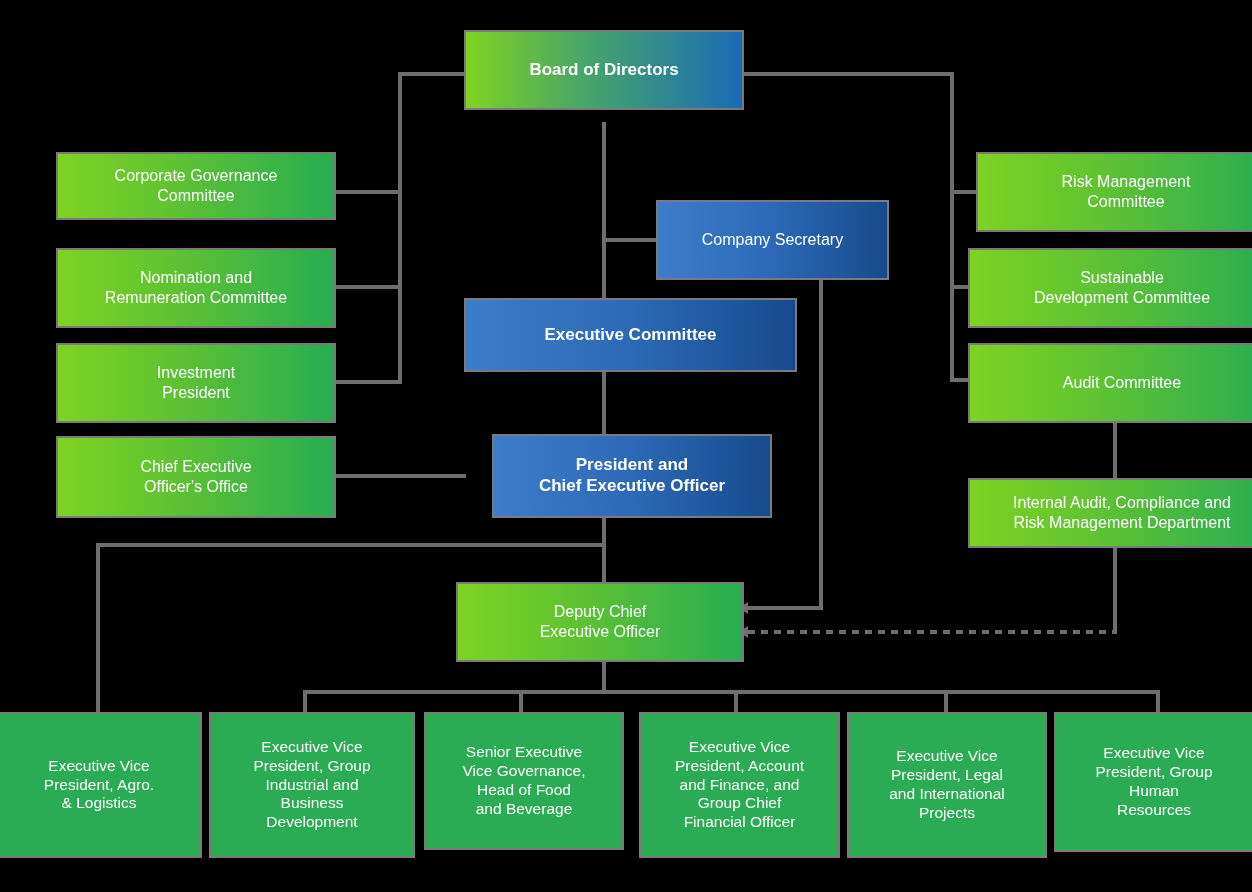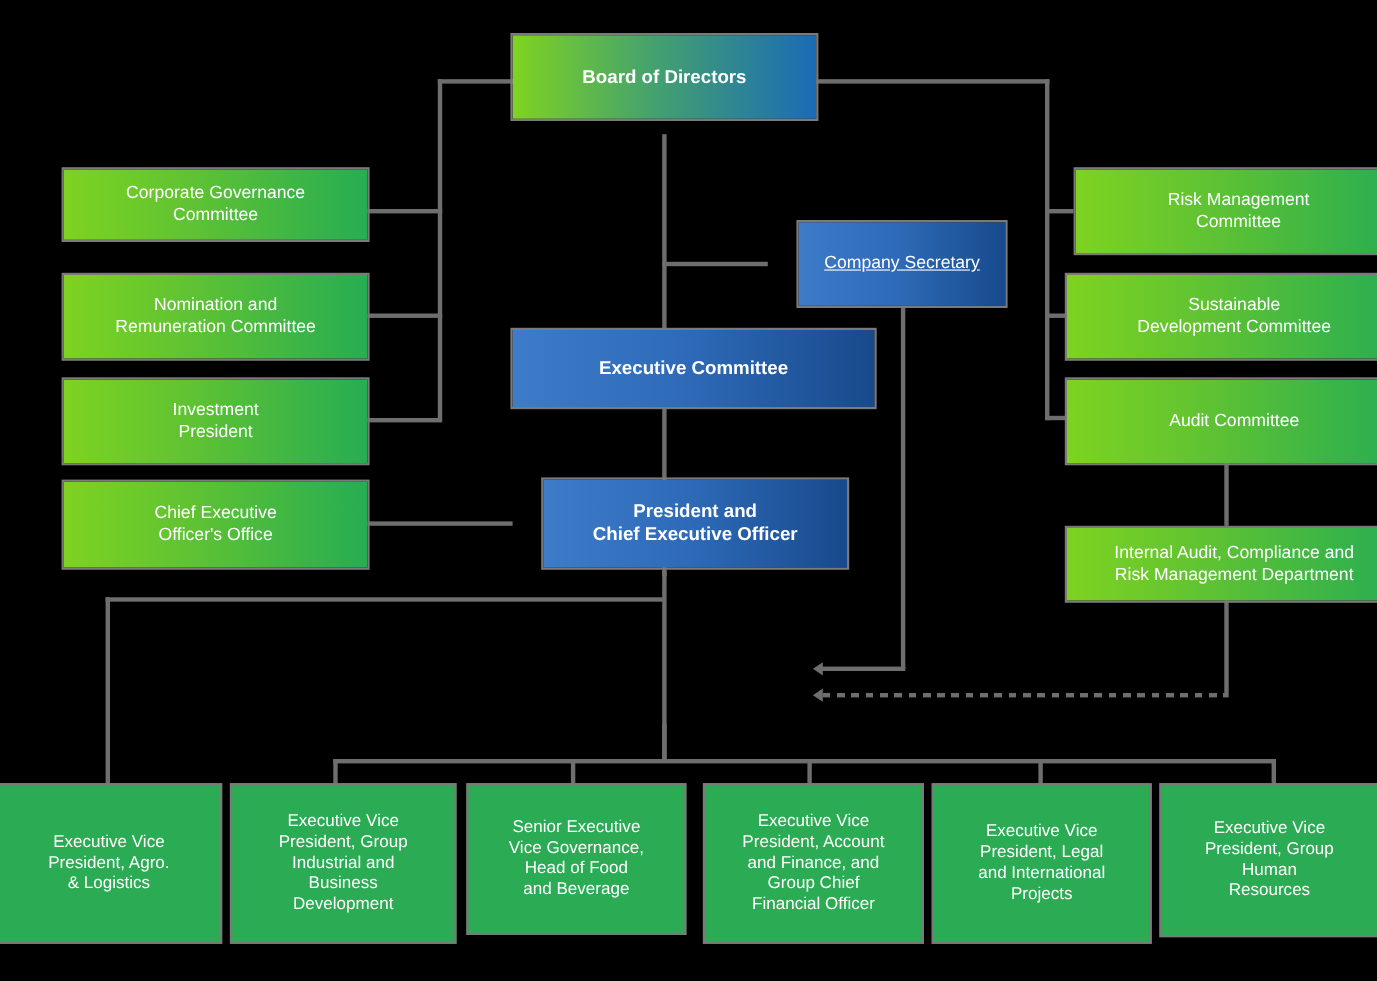--- a/index.html
+++ b/index.html
@@ -111,27 +111,29 @@
 
   <div class="line" style="left:303px; top:690px; width:857px; height:4px;"></div>
   <div class="line" style="left:303px; top:690px; width:4px; height:24px;"></div>
   <div class="line" style="left:519px; top:690px; width:4px; height:24px;"></div>
   <div class="line" style="left:734px; top:690px; width:4px; height:24px;"></div>
   <div class="line" style="left:944px; top:690px; width:4px; height:24px;"></div>
   <div class="line" style="left:1156px; top:690px; width:4px; height:24px;"></div>
 
   <div class="node g-greenblue lbl-lg" style="left:464px; top:30px; width:280px; height:80px;">Board of Directors</div>
 
-  <div class="node g-blue lbl-md" style="left:724px; top:200px; width:192px; height:80px;text-decoration:underline;">Company Secretary</div>
+  <div class="node g-blue lbl-md" style="left:656px; top:200px; width:233px; height:80px;">Company Secretary</div>
 
   <div class="node g-blue lbl-lg" style="left:464px; top:298px; width:333px; height:74px;">Executive Committee</div>
 
   <div class="node g-blue lbl-lg" style="left:492px; top:434px; width:280px; height:84px;">President and
 Chief Executive Officer</div>
 
+  <div class="node g-green lbl-md" style="left:456px; top:582px; width:288px; height:80px;">Deputy Chief
+Executive Officer</div>
 
   <div class="node g-green lbl-md" style="left:56px; top:152px; width:280px; height:68px;">Corporate Governance
 Committee</div>
   <div class="node g-green lbl-md" style="left:56px; top:248px; width:280px; height:80px;">Nomination and
 Remuneration Committee</div>
   <div class="node g-green lbl-md" style="left:56px; top:343px; width:280px; height:80px;">Investment
 President</div>
   <div class="node g-green lbl-md" style="left:56px; top:436px; width:280px; height:82px;">Chief Executive
 Officer's Office</div>
 

